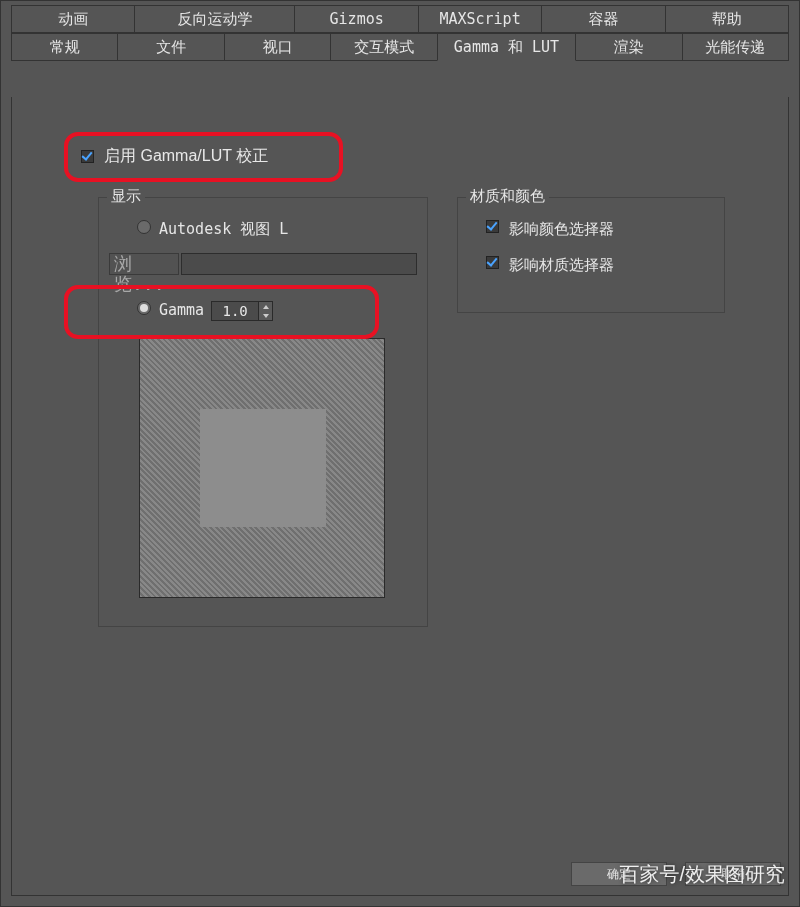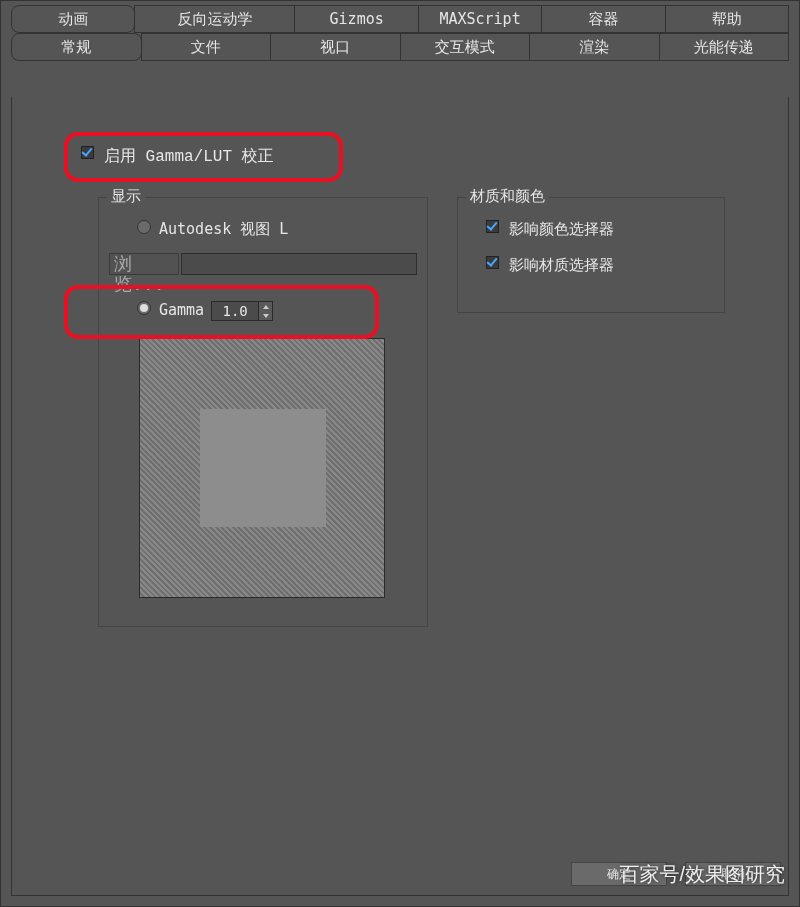--- a/index.html
+++ b/index.html
@@ -41,21 +41,21 @@
     font-size: 15px;
     height: 28px;
     line-height: 26px;
     background: #555;
     border: 1px solid #333;
     border-bottom: 1px solid #333;
     margin-left: -1px;
     cursor: pointer;
     font-family: "SimSun", monospace;
   }
-  .tabrow .tab:first-child { margin-left: 0; border-radius: 8px; }
+  .tabrow .tab:first-child { margin-left: 0; }
   .tabrow.second .tab.active {
     background: #555;
     border-bottom: 1px solid #555;
     position: relative;
     z-index: 2;
   }
   .panel {
     position: absolute;
     left: 10px; right: 10px; top: 96px; bottom: 10px;
     border: 1px solid #333;
@@ -70,24 +70,24 @@
     border-radius: 14px;
     pointer-events: none;
   }
   .red1 { left: 63px; top: 131px; width: 279px; height: 50px; }
   .red2 { left: 63px; top: 284px; width: 315px; height: 54px; }
 
   
   .enable-row {
     position: absolute;
     left: 80px; top: 145px;
-    display: flex; align-items: flex-start;
+    display: flex; align-items: center;
     color: #e8e8e8;
     font-size: 16px;
-    font-family: Liberation Mono, monospace;
+    font-family: Liberation Sans, sans-serif;
   }
   .chk {
     width: 13px; height: 13px;
     background: #3a3a3a;
     border: 1px solid #222;
     margin-right: 10px;
     position: relative;
     flex-shrink: 0;
   }
   .chk.checked::after {
@@ -234,20 +234,21 @@
     <div class="tab">MAXScript</div>
     <div class="tab">容器</div>
     <div class="tab">帮助</div>
   </div>
 
   <div class="tabrow second">
     <div class="tab">常规</div>
     <div class="tab">文件</div>
     <div class="tab">视口</div>
     <div class="tab">交互模式</div>
+    <div class="tab active" style="flex:1.3">Gamma 和 LUT</div>
     <div class="tab">渲染</div>
     <div class="tab">光能传递</div>
   </div>
 
   <div class="panel"></div>
 
   <div class="enable-row">
     <span class="chk checked"></span>
     <span>启用 Gamma/LUT 校正</span>
   </div>

